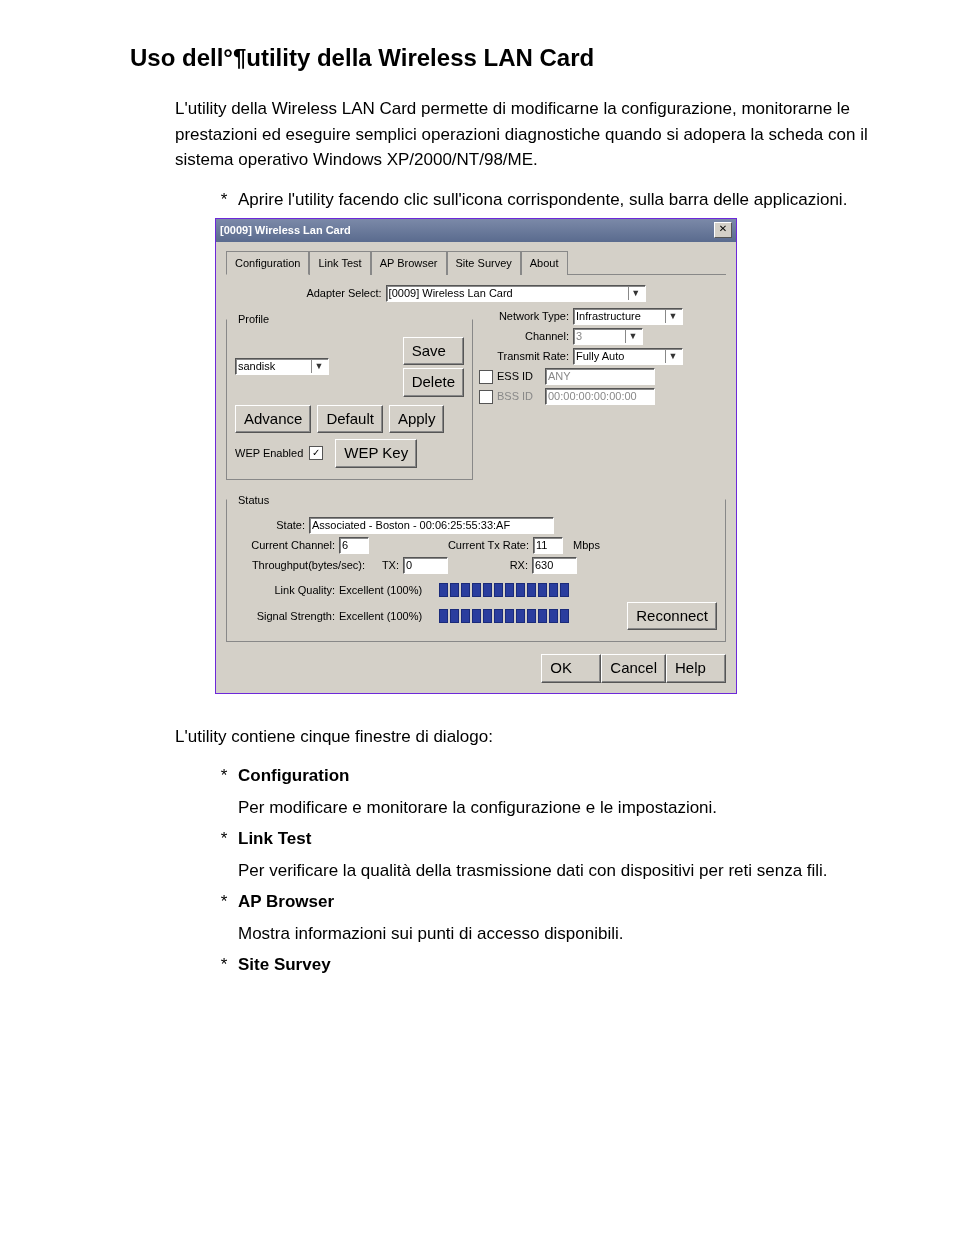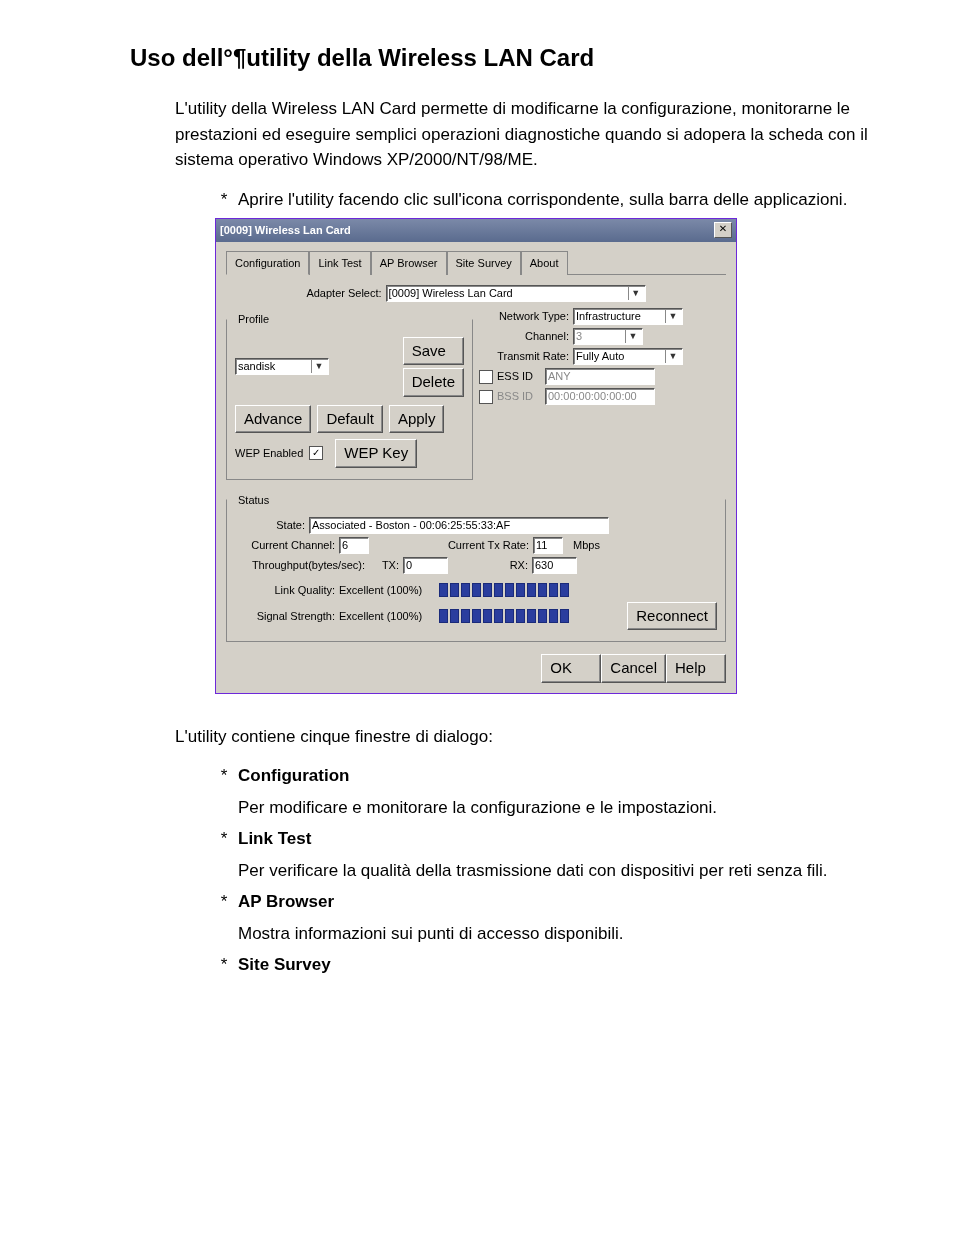--- a/index.html
+++ b/index.html
@@ -250,21 +250,21 @@
           <span class="lbl" style="width:44px; text-align:left; color:#888;">BSS ID</span>
           <span class="txtbox disabled" style="width:110px;">00:00:00:00:00:00</span>
         </div>
       </div>
     </div>
 
     <fieldset class="grp">
       <legend>Status</legend>
       <div class="row">
         <span class="lbl" style="width:70px;">State:</span>
-        <span class="txtbox" style="width:300px;">Associated - Boston - 00:06:25:55:33:AF</span>
+        <span class="txtbox" style="width:245px;">Associated - Boston - 00:06:25:55:33:AF</span>
       </div>
       <div class="row">
         <span class="lbl" style="width:100px;">Current Channel:</span>
         <span class="txtbox" style="width:30px;">6</span>
         <span class="lbl" style="width:120px; margin-left:40px;">Current Tx Rate:</span>
         <span class="txtbox" style="width:30px;">11</span>
         <span style="margin-left:10px;">Mbps</span>
       </div>
       <div class="row">
         <span class="lbl" style="width:130px;">Throughput(bytes/sec):</span>

